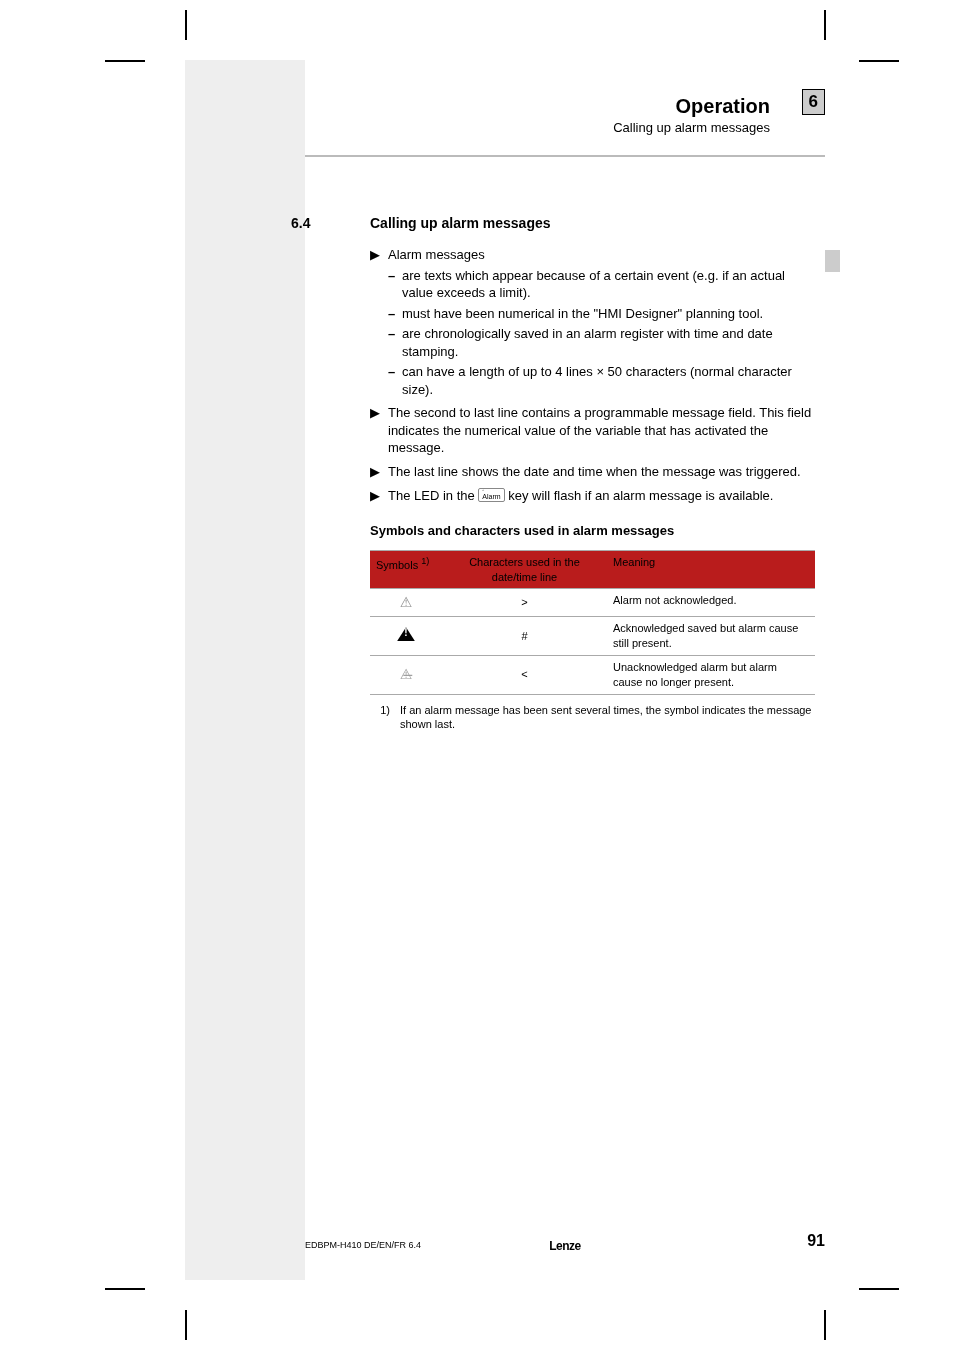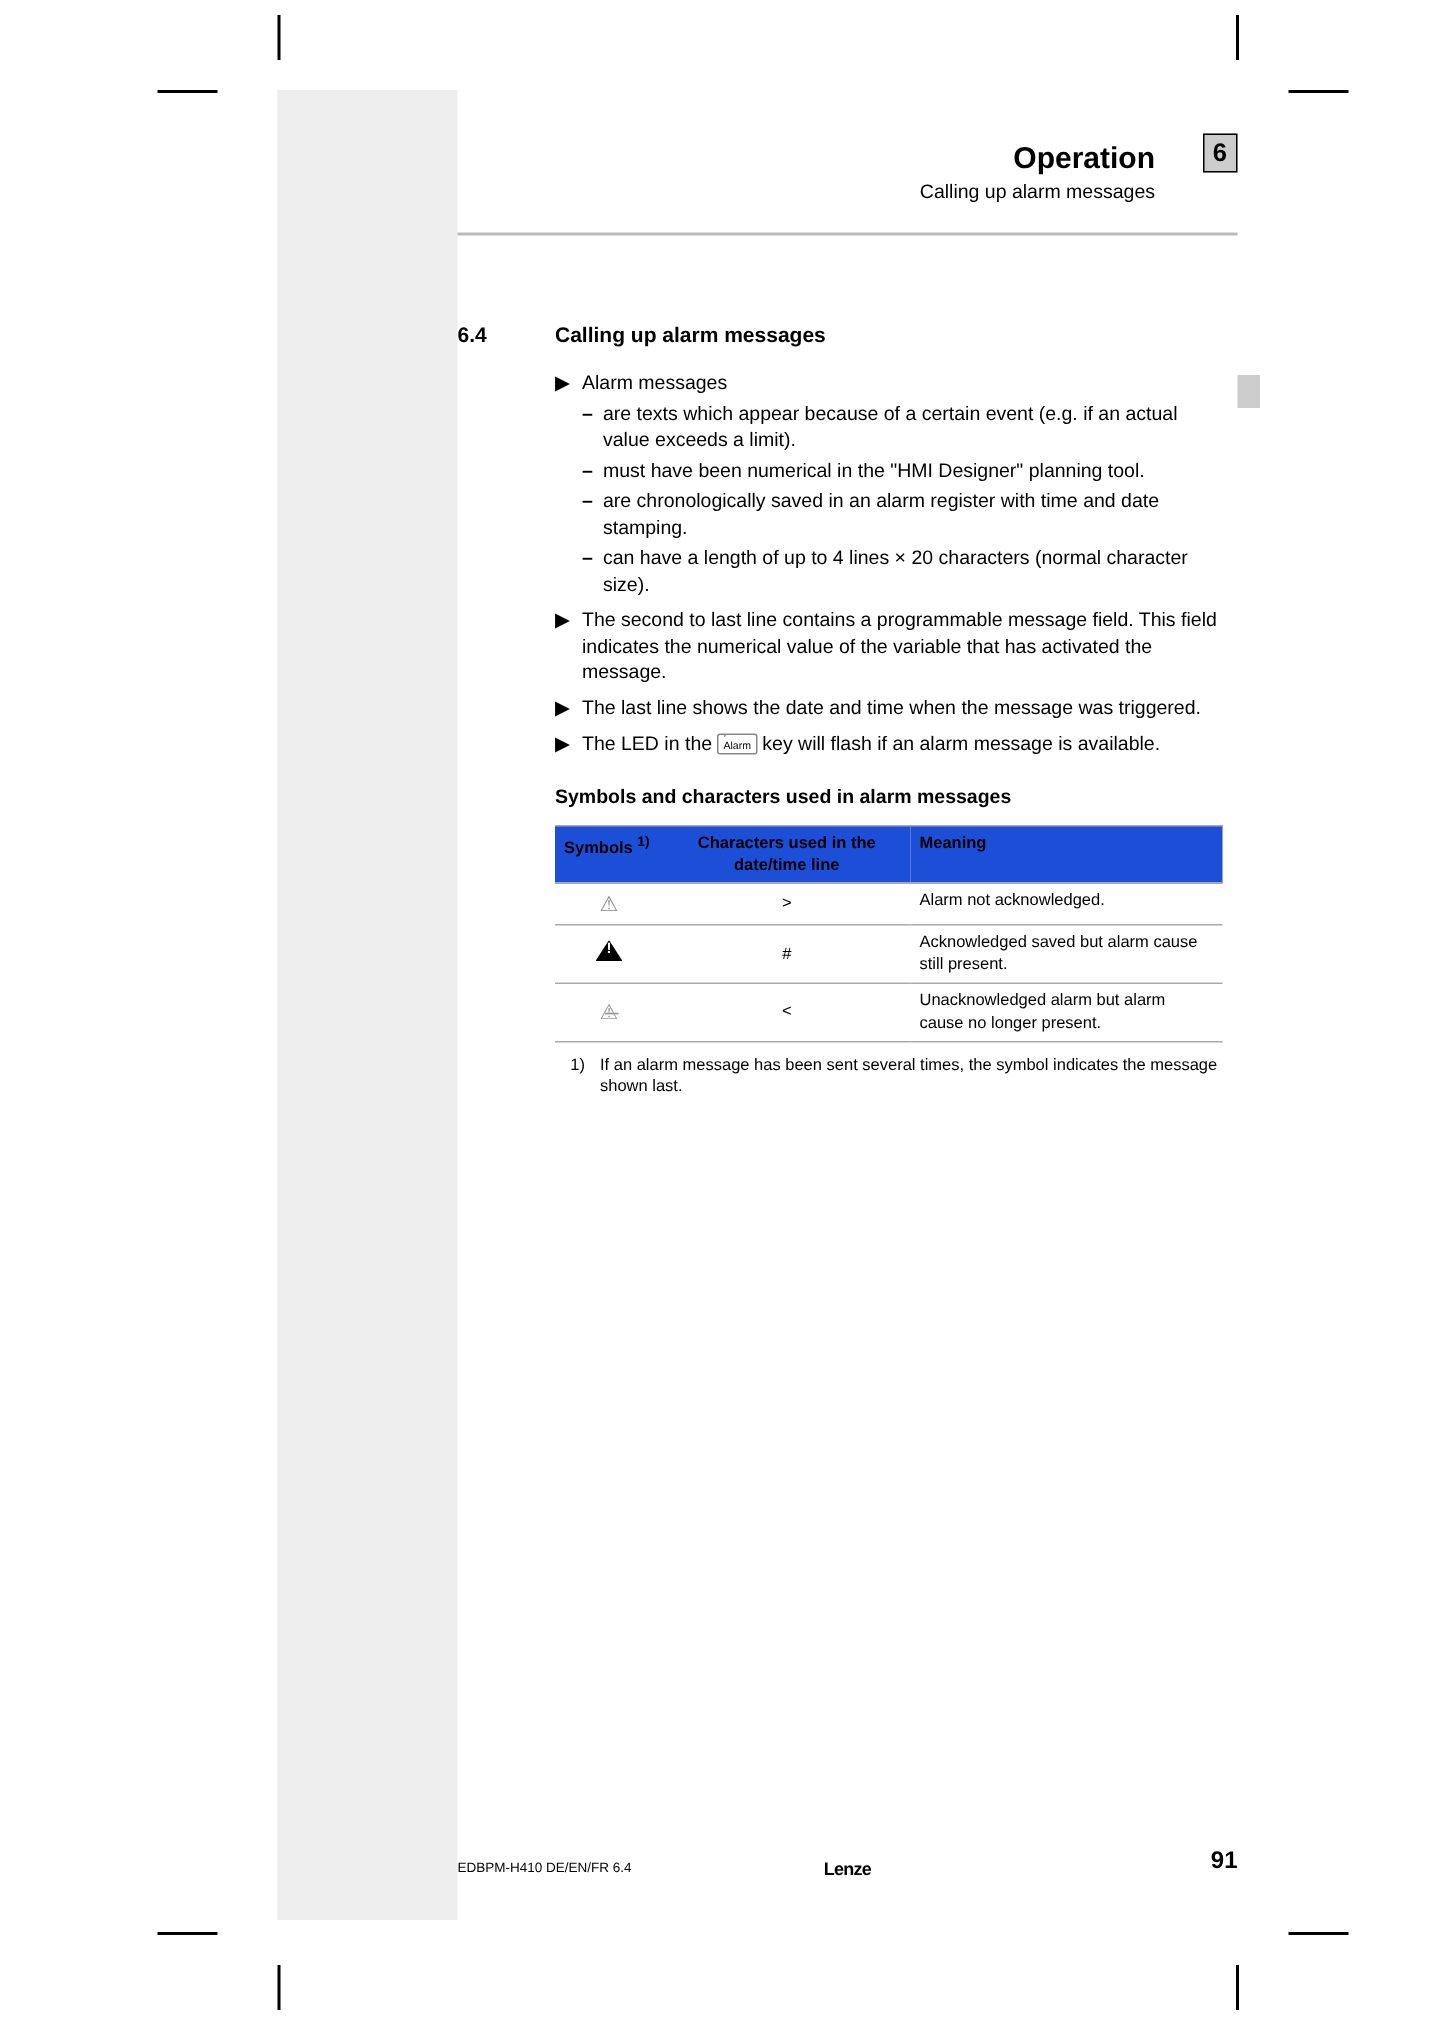--- a/index.html
+++ b/index.html
@@ -63,21 +63,21 @@
   }
   .grey-stub {
     position: absolute;
     right: -15px; top: 190px;
     width: 15px; height: 22px;
     background: #ccc;
   }
 
   .sec-num {
     position: absolute;
-    left: 120px; top: 155px;
+    left: 106px; top: 155px;
     font-weight: bold; font-size: 14px;
   }
   .sec-title {
     position: absolute;
     left: 185px; top: 155px;
     font-weight: bold; font-size: 14px;
   }
 
   .body {
     position: absolute;
@@ -116,21 +116,21 @@
     font-size: 11px;
     margin-top: 10px;
   }
   table.sym th, table.sym td {
     border-top: 1px solid #aaa;
     border-bottom: 1px solid #aaa;
     padding: 4px 6px;
     text-align: left;
     vertical-align: top;
   }
-  table.sym th { background: #1d4ed8; font-weight: bold; margin-top: 24px; }
+  table.sym th { background: #b91c1c; font-weight: normal; margin-top: 24px; }
   table.sym td.c { text-align: center; vertical-align: middle; }
   .sym-icon-1 { font-size: 14px; color: #888; }
   .sym-icon-2 {
     display: inline-block; width: 18px; height: 14px;
     background: #000;
     clip-path: polygon(50% 0, 100% 100%, 0 100%);
     position: relative;
   }
   .sym-icon-2::after {
     content: "!"; color: #fff; position: absolute;
@@ -199,21 +199,21 @@
     <div class="dash-row">
       <div class="mark">–</div>
       <div class="txt">must have been numerical in the "HMI Designer" planning tool.</div>
     </div>
     <div class="dash-row">
       <div class="mark">–</div>
       <div class="txt">are chronologically saved in an alarm register with time and date stamping.</div>
     </div>
     <div class="dash-row">
       <div class="mark">–</div>
-      <div class="txt">can have a length of up to 4 lines × 20 characters (normal character size).</div>
+      <div class="txt">can have a length of up to 4 lines × 50 characters (normal character size).</div>
     </div>
 
     <div class="bullet-row">
       <div class="mark">▶</div>
       <div class="txt">The second to last line contains a programmable message field. This field indicates the numerical value of the variable that has activated the message.</div>
     </div>
     <div class="bullet-row">
       <div class="mark">▶</div>
       <div class="txt">The last line shows the date and time when the message was triggered.</div>
     </div>

